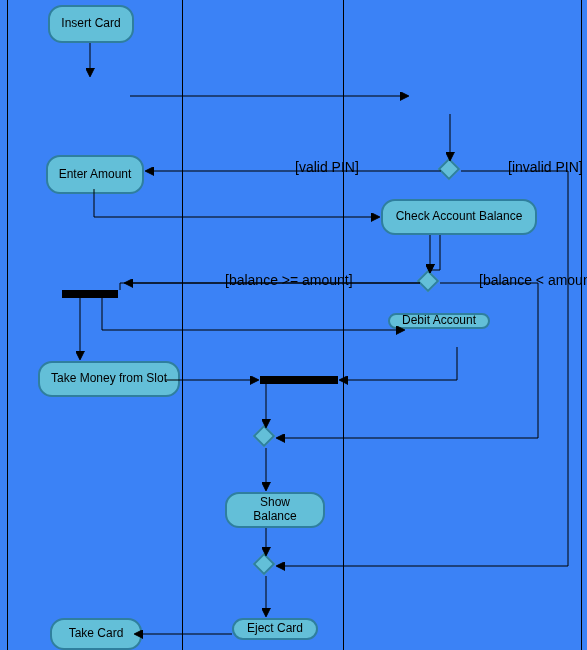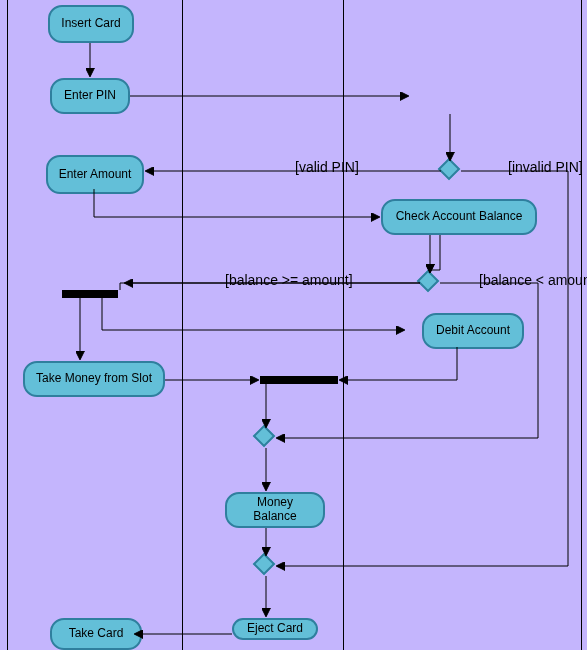--- a/index.html
+++ b/index.html
@@ -7,21 +7,21 @@
     padding: 0;
     background: #ffffff;
     font-family: Arial, Helvetica, sans-serif;
     font-size: 12px;
     color: #000;
   }
   .canvas {
     position: relative;
     width: 587px;
     height: 650px;
-    background: #c4b5fd;
+    background: #3b82f6;
   }
   
   .vline {
     position: absolute;
     top: 0;
     bottom: 0;
     width: 0;
     border-left: 1px solid #000;
   }
   
@@ -89,32 +89,31 @@
 
 <div class="canvas">
 
   <div class="vline" style="left:7px"></div>
   <div class="vline" style="left:182px"></div>
   <div class="vline" style="left:343px"></div>
   <div class="vline" style="left:581px"></div>
 
   <div class="activity" style="left:48px; top:5px;  width:86px;  height:38px">Insert Card</div>
 
-  <div class="activity" style="left:50px; top:78px; width:80px;  height:36px">Enter PIN</div>
 
 
   <div class="activity" style="left:46px; top:155px; width:98px; height:39px">Enter Amount</div>
 
   <div class="activity" style="left:381px; top:199px; width:156px; height:36px">Check Account Balance</div>
 
-  <div class="activity" style="left:422px; top:313px; width:102px; height:36px">Debit Account</div>
+  <div class="activity" style="left:388px; top:313px; width:102px; height:16px">Debit Account</div>
 
-  <div class="activity" style="left:23px; top:361px; width:142px; height:36px">Take Money from Slot</div>
+  <div class="activity" style="left:38px; top:361px; width:142px; height:36px">Take Money from Slot</div>
 
-  <div class="activity" style="left:225px; top:492px; width:100px; height:36px">Money Balance</div>
+  <div class="activity" style="left:225px; top:492px; width:100px; height:36px">Show Balance</div>
 
   <div class="activity" style="left:232px; top:618px; width:86px; height:22px">Eject Card</div>
 
   <div class="activity" style="left:50px; top:618px; width:92px; height:32px">Take Card</div>
 
   <div class="bar" style="left:62px;  top:290px; width:56px"></div>
   <div class="bar" style="left:260px; top:376px; width:78px"></div>
 
   <div class="diamond" style="left:441px; top:161px"></div>
   <div class="diamond" style="left:420px; top:273px"></div>

